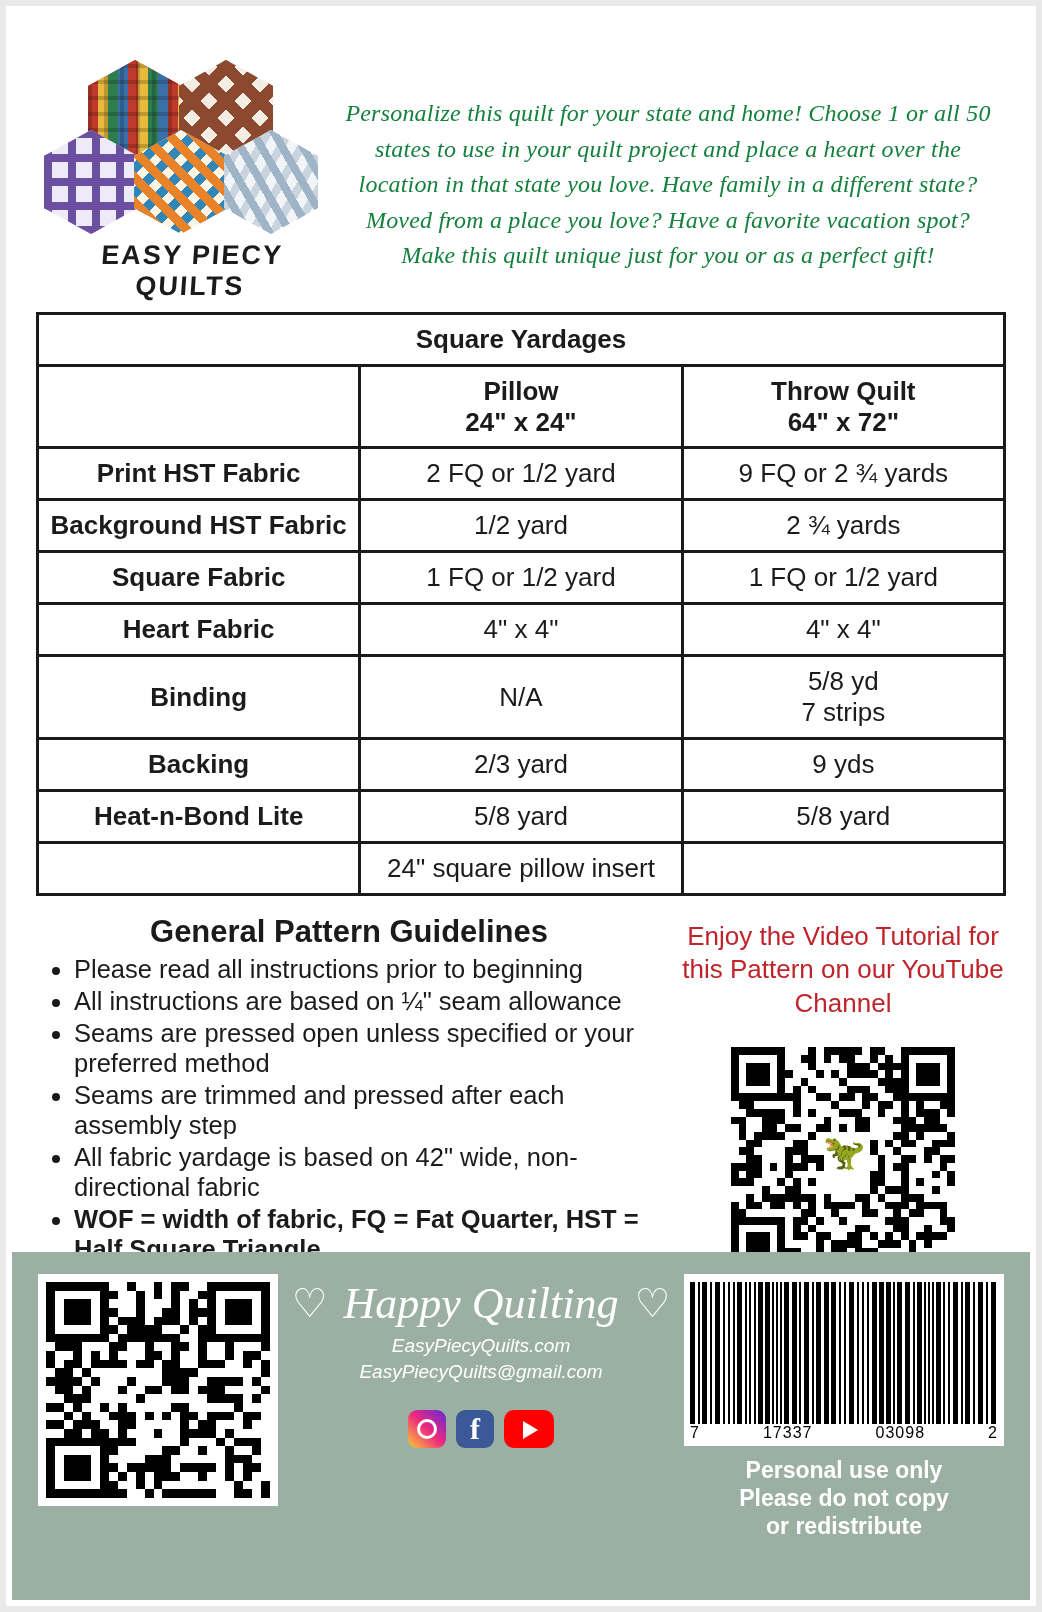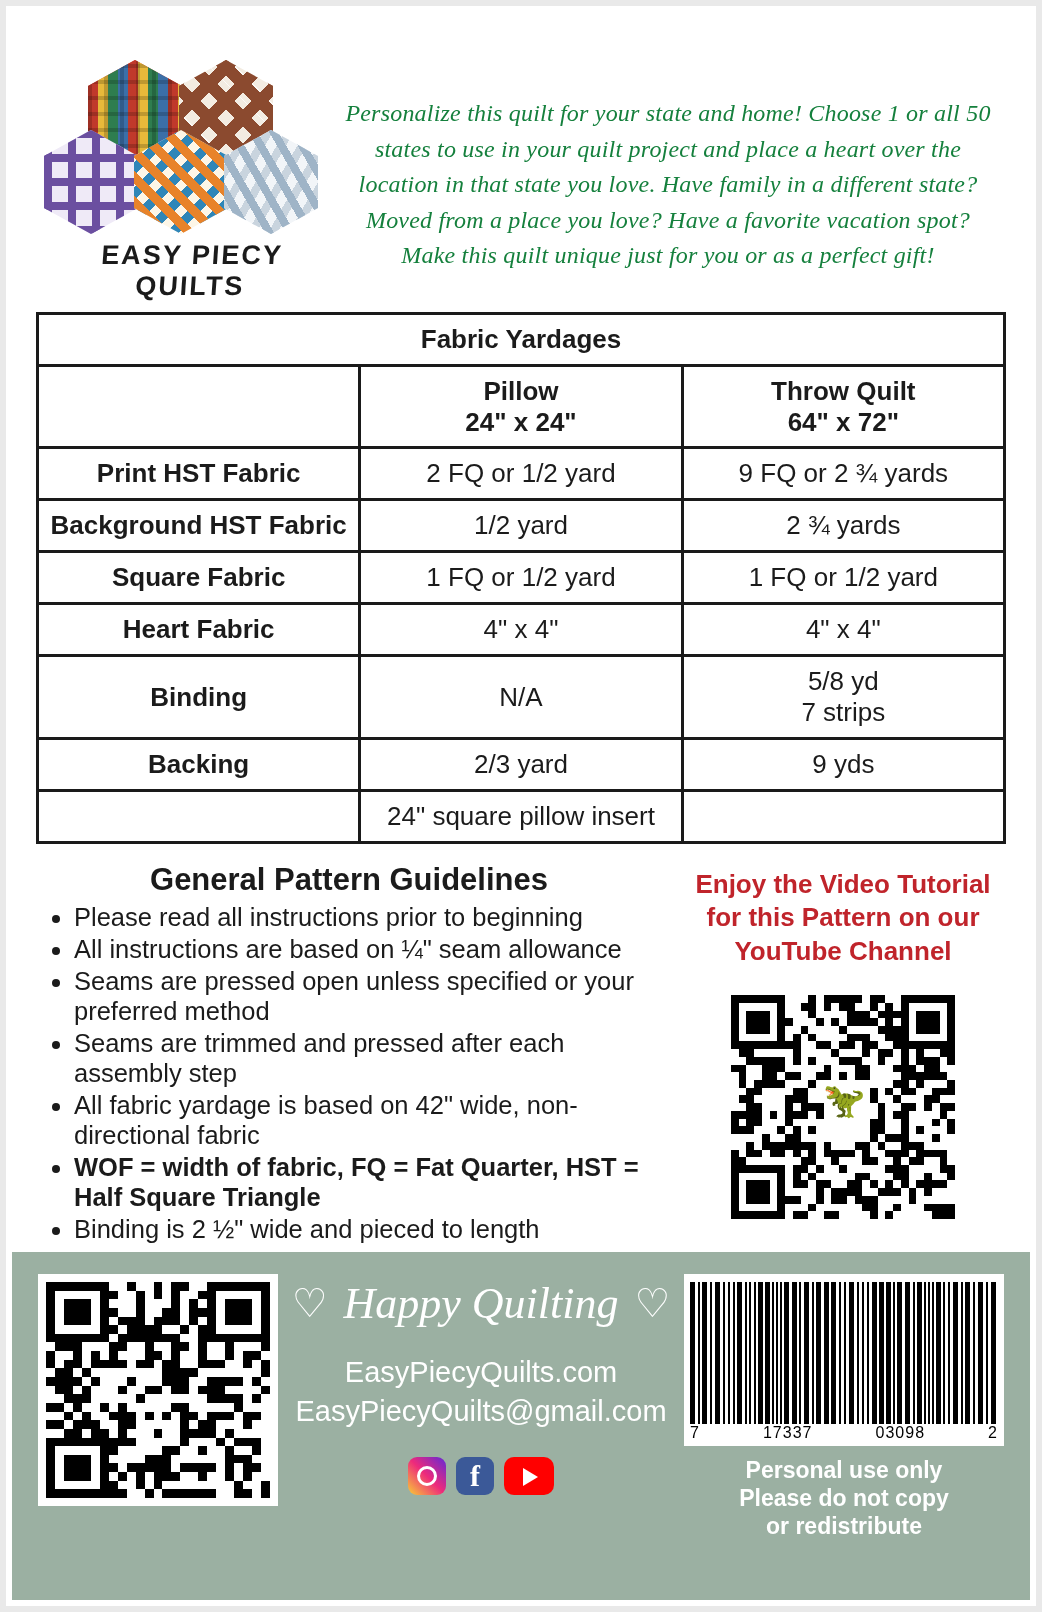--- a/index.html
+++ b/index.html
@@ -148,21 +148,21 @@
     font-size: 25.5px;
     line-height: 1.18;
     color: #1b1b1b;
   }
   .guide li { margin-bottom: 2px; }
 
   .video { flex: 0 0 330px; text-align: center; padding-top: 6px; }
   .video h3 {
     margin: 0;
     font-size: 26px;
-    font-weight: 700;
+    font-weight: 400;
     color: #c0242b;
     line-height: 1.3;
   }
   .qr-top { margin: 18px auto 0 auto; }
 
   
   .footer {
     position: absolute;
     left: 6px; right: 6px; bottom: 6px;
     height: 348px;
@@ -179,24 +179,25 @@
     font-style: italic;
     font-size: 44px;
     display: flex;
     align-items: center;
     justify-content: center;
     gap: 16px;
     margin-top: 4px;
   }
   .heart-glyph { font-size: 40px; font-style: normal; }
   .contact {
-    font-size: 29px;
+    font-size: 19px;
     line-height: 1.35;
-    margin-top: 24px;
+    margin-top: 4px;
     color: #ffffff;
+    font-style: italic;
   }
   .social {
     display: flex;
     align-items: center;
     justify-content: center;
     gap: 10px;
     margin-top: 26px;
     font-size: 29px;
     font-weight: 700;
   }
@@ -277,21 +278,21 @@
       </div>
       <div class="logo-name">EASY PIECY QUILTS</div>
     </div>
     <div class="blurb">Personalize this quilt for your state and home!  Choose 1 or all 50 states to use in your quilt project and place a heart over the location in that state you love. Have family in a different state? Moved from a place you love?  Have a favorite vacation spot? Make this quilt unique just for you or as a perfect gift!</div>
   </div>
 
   <div class="table-wrap">
     <table class="fabric">
       <tbody>
           <tr>
-        <td class="tbl-title" colspan="3">Fabric Yardages</td>
+        <td class="tbl-title" colspan="3">Square Yardages</td>
       </tr>
       <tr>
         <td>&nbsp;</td>
         <td class="col-head">
           <div>Pillow</div>
           <div>24" x 24"</div>
         </td>
         <td class="col-head">
           <div>Throw Quilt</div>
           <div>64" x 72"</div>
@@ -323,20 +324,25 @@
         <td>N/A</td>
         <td class="cell-two">
           <div>5/8 yd</div>
           <div>7 strips</div>
         </td>
       </tr>
       <tr>
         <td class="row-label">Backing</td>
         <td>2/3 yard</td>
         <td>9 yds</td>
+      </tr>
+      <tr>
+        <td class="row-label">Heat-n-Bond Lite</td>
+        <td>5/8 yard</td>
+        <td>5/8 yard</td>
       </tr>
       <tr>
         <td class="row-label blank"></td>
         <td>24" square pillow insert</td>
         <td>&nbsp;</td>
       </tr>
     </tbody>
       </table>
   </div>
 

